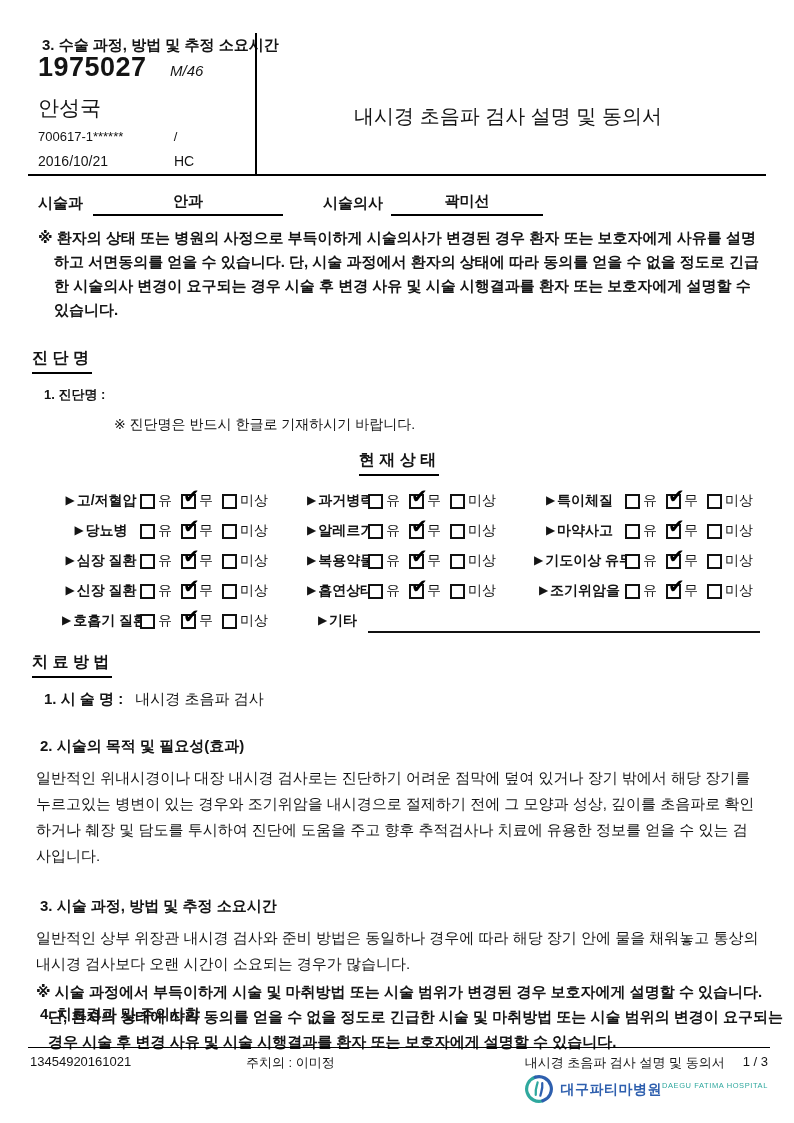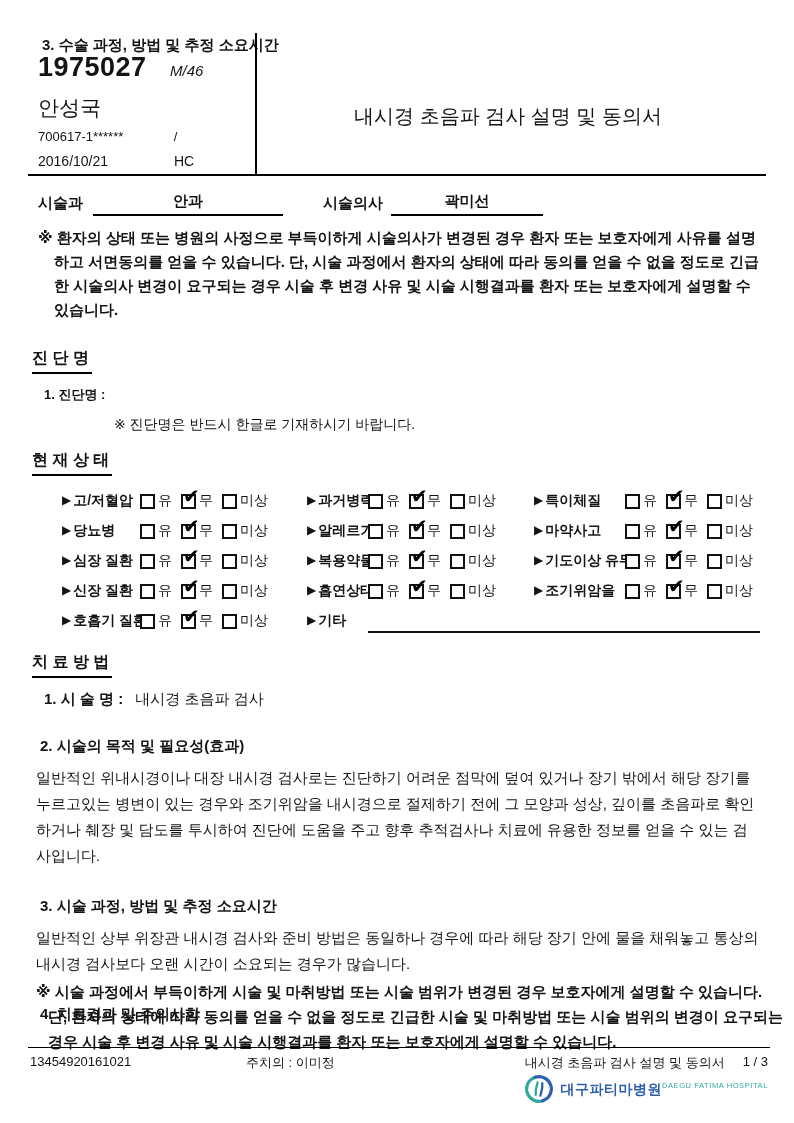--- a/index.html
+++ b/index.html
@@ -34,21 +34,21 @@
   
   .section-h { display:inline-block; font-size:16px; font-weight:bold; border-bottom:2.5px solid #000;
     padding:0 3px 3px 0; margin-left:4px; }
   .diag { margin-top:26px; }
   .diag-row { margin:12px 0 0 16px; display:flex; align-items:flex-end; font-size:13px; }
   .diag-lbl { font-weight:bold; padding-bottom:3px; }
   .diag-val { width:550px; margin-left:20px; border-bottom:2px solid #000; text-align:center;
     font-weight:bold; padding-bottom:3px; }
   .diag-note { margin:9px 0 0 86px; font-size:14px; }
   
-  .status { margin-top:16px; }
+  .status { margin-top:16px;text-align:center; }
   .st-grid { margin:10px 0 0 12px; display:grid;
     grid-template-columns:100px 145px 83px 144px 113px 1fr;
     grid-auto-rows:30px; align-items:center; font-size:14px; }
   .st-label { font-weight:bold; white-space:nowrap;padding-left:22px; }
   .st-label::before { content:"▶"; font-size:12px; margin-right:2px; position:relative; top:-1px; }
   .opts { display:flex; gap:9px; }
   .opt { display:inline-flex; align-items:center; }
   .cb { width:15px; height:15px; border:2px solid #111; margin-right:3px; position:relative; background:#fff; }
   .mark { position:absolute; top:-10px; left:0; font-size:20px; font-weight:bold; line-height:1; color:#000; }
   .blank-line { grid-column:span 3; border-bottom:2px solid #111; height:24px; margin-right:6px; }

